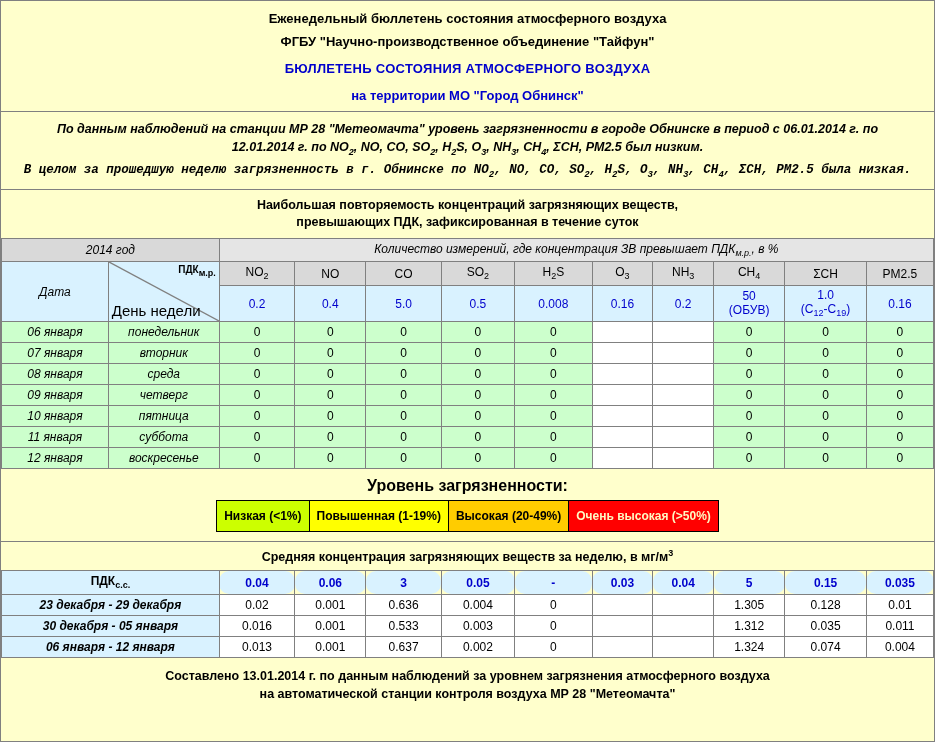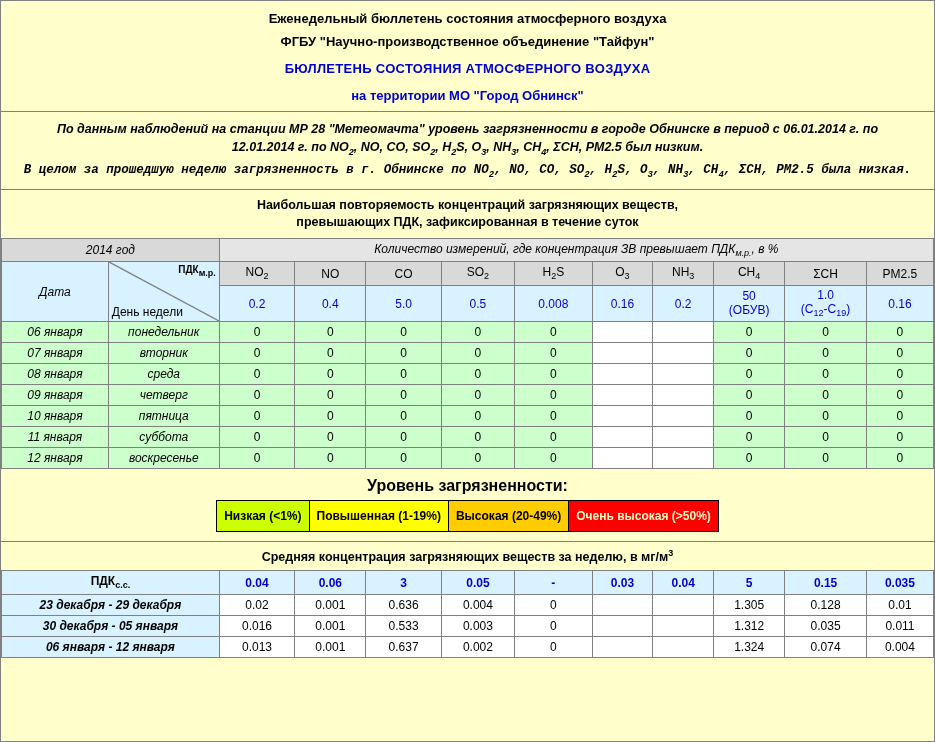--- a/index.html
+++ b/index.html
@@ -141,21 +141,21 @@
     position: absolute;
     right: 3px;
     top: 2px;
     font-size: 10px;
     font-weight: bold;
   }
   .pdk-label-bot {
     position: absolute;
     left: 3px;
     bottom: 2px;
-    font-size: 12px;
+    font-size: 15px;
   }
   .lim {
     background: #d9f2ff;
     color: #0000cc;
     font-weight: bold;
     font-size: 12.5px;
   }
   .lim-small {
     background: #d9f2ff;
     color: #0000cc;
@@ -228,20 +228,21 @@
   .pdk-ss {
     background: #d9f2ff;
     font-weight: bold;
     font-size: 13px;
   }
   .pdk-ss-val {
     background: #d9f2ff;
     color: #0000cc;
     font-weight: bold;
     font-size: 12.5px;
+    border-radius: 10px;
   }
   .per-label {
     background: #d9f2ff;
     font-weight: bold;
     font-style: italic;
     font-size: 12.5px;
   }
   .avgval {
     background: #ffffff;
     font-size: 12px;
@@ -531,14 +532,18 @@
       <td class="avgval">0</td>
       <td class="avgval"></td>
       <td class="avgval"></td>
       <td class="avgval">1.324</td>
       <td class="avgval">0.074</td>
       <td class="avgval">0.004</td>
     </tr>
   </tbody>
     </table>
 
+  <div class="footer">
+    <div>Составлено 13.01.2014 г. по данным наблюдений за уровнем загрязнения атмосферного воздуха</div>
+    <div>на автоматической станции контроля воздуха МР 28 "Метеомачта"</div>
+  </div>
 
 </div>
 
 </body></html>

